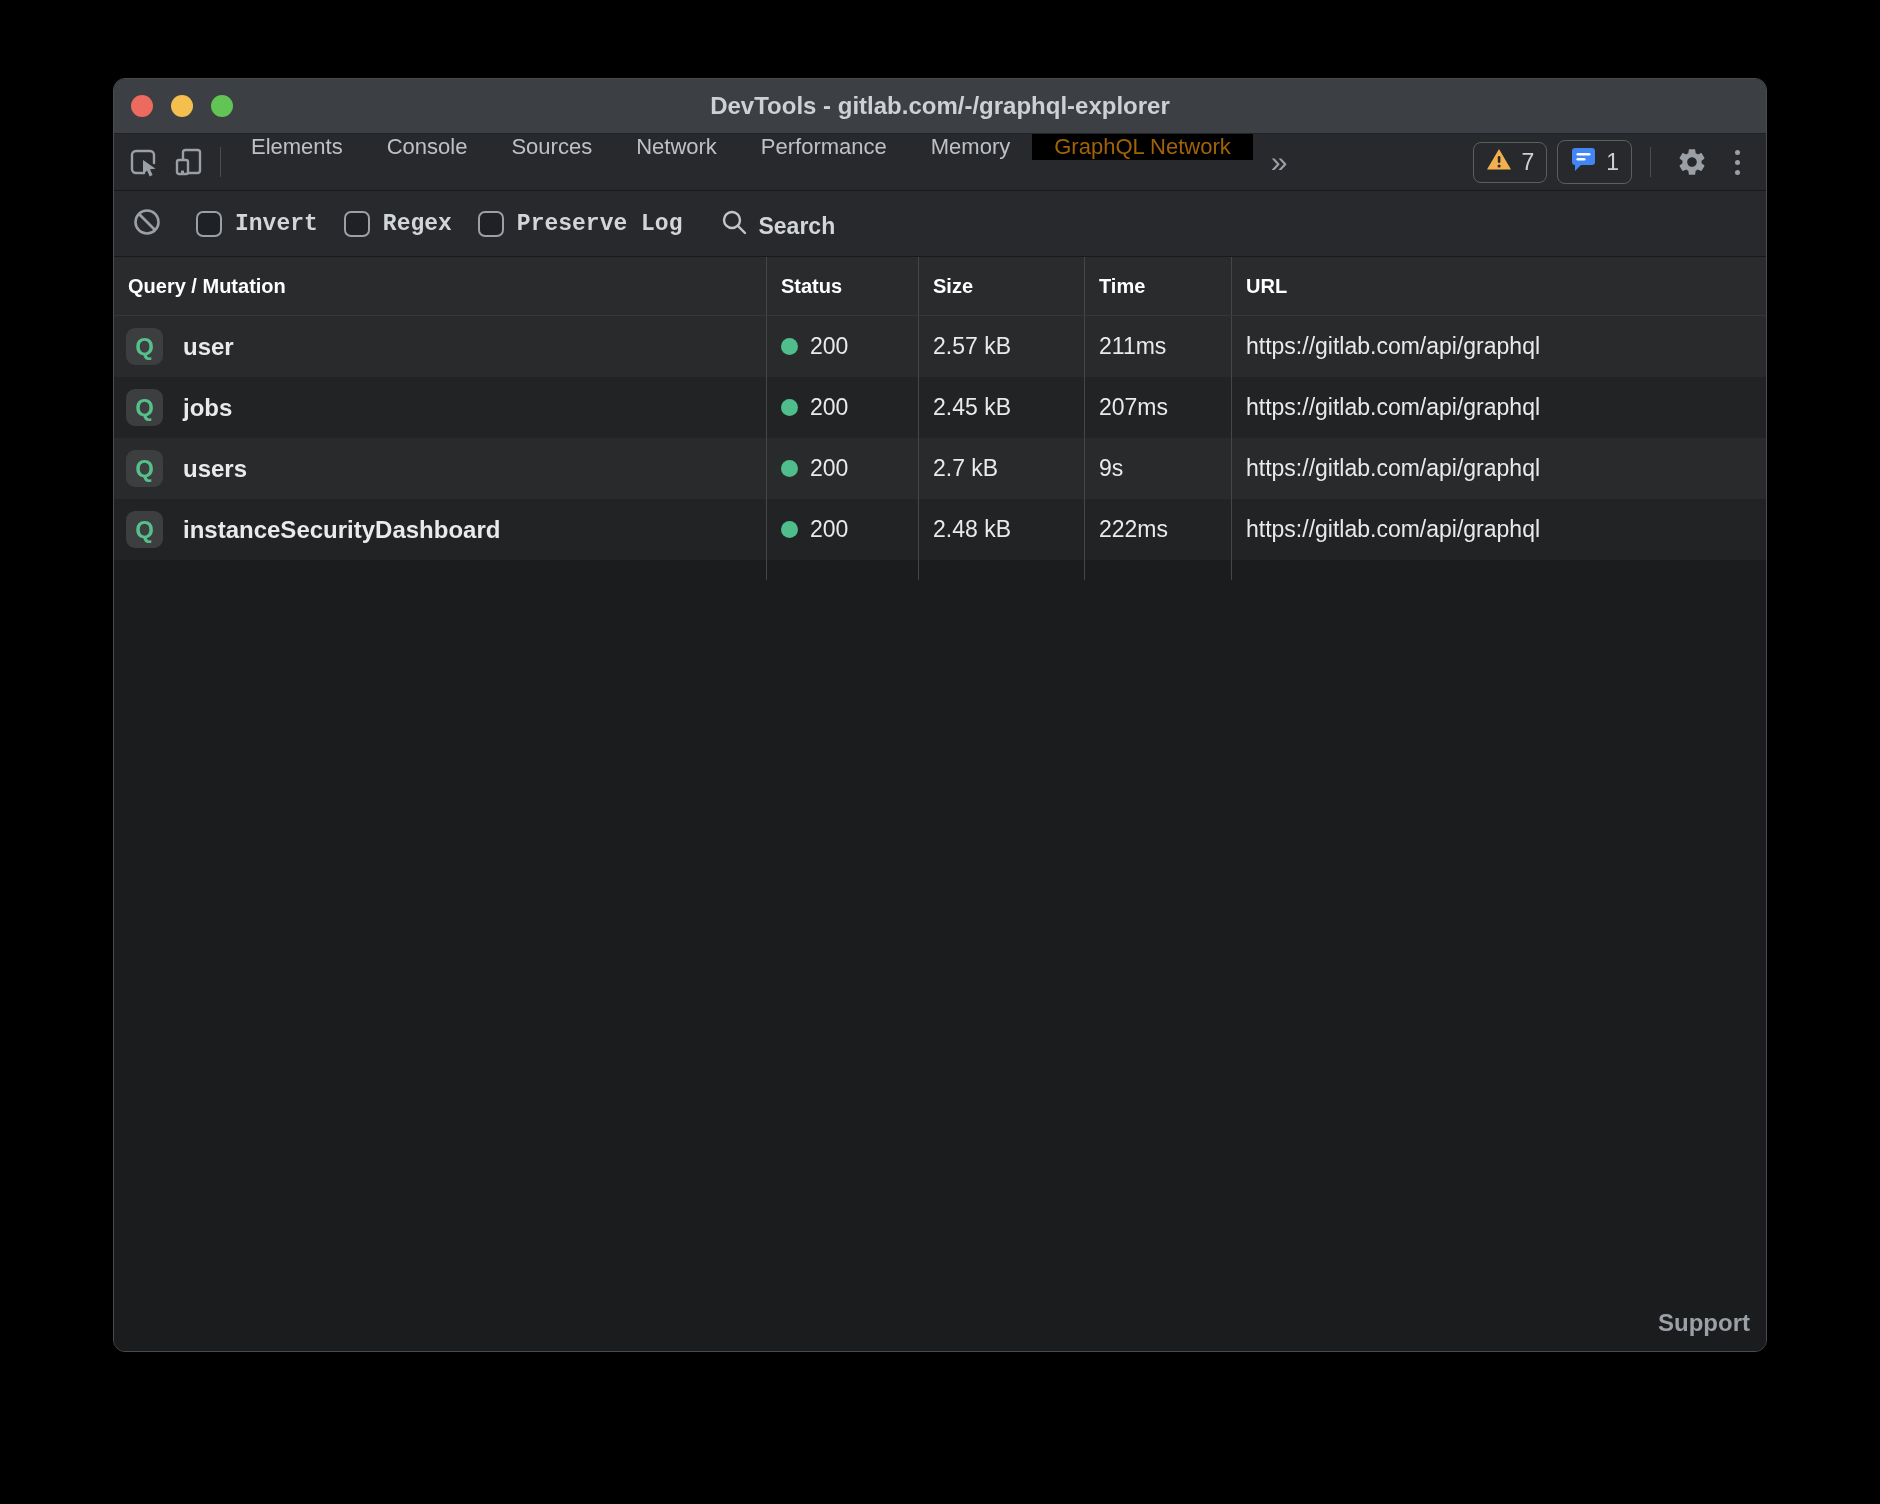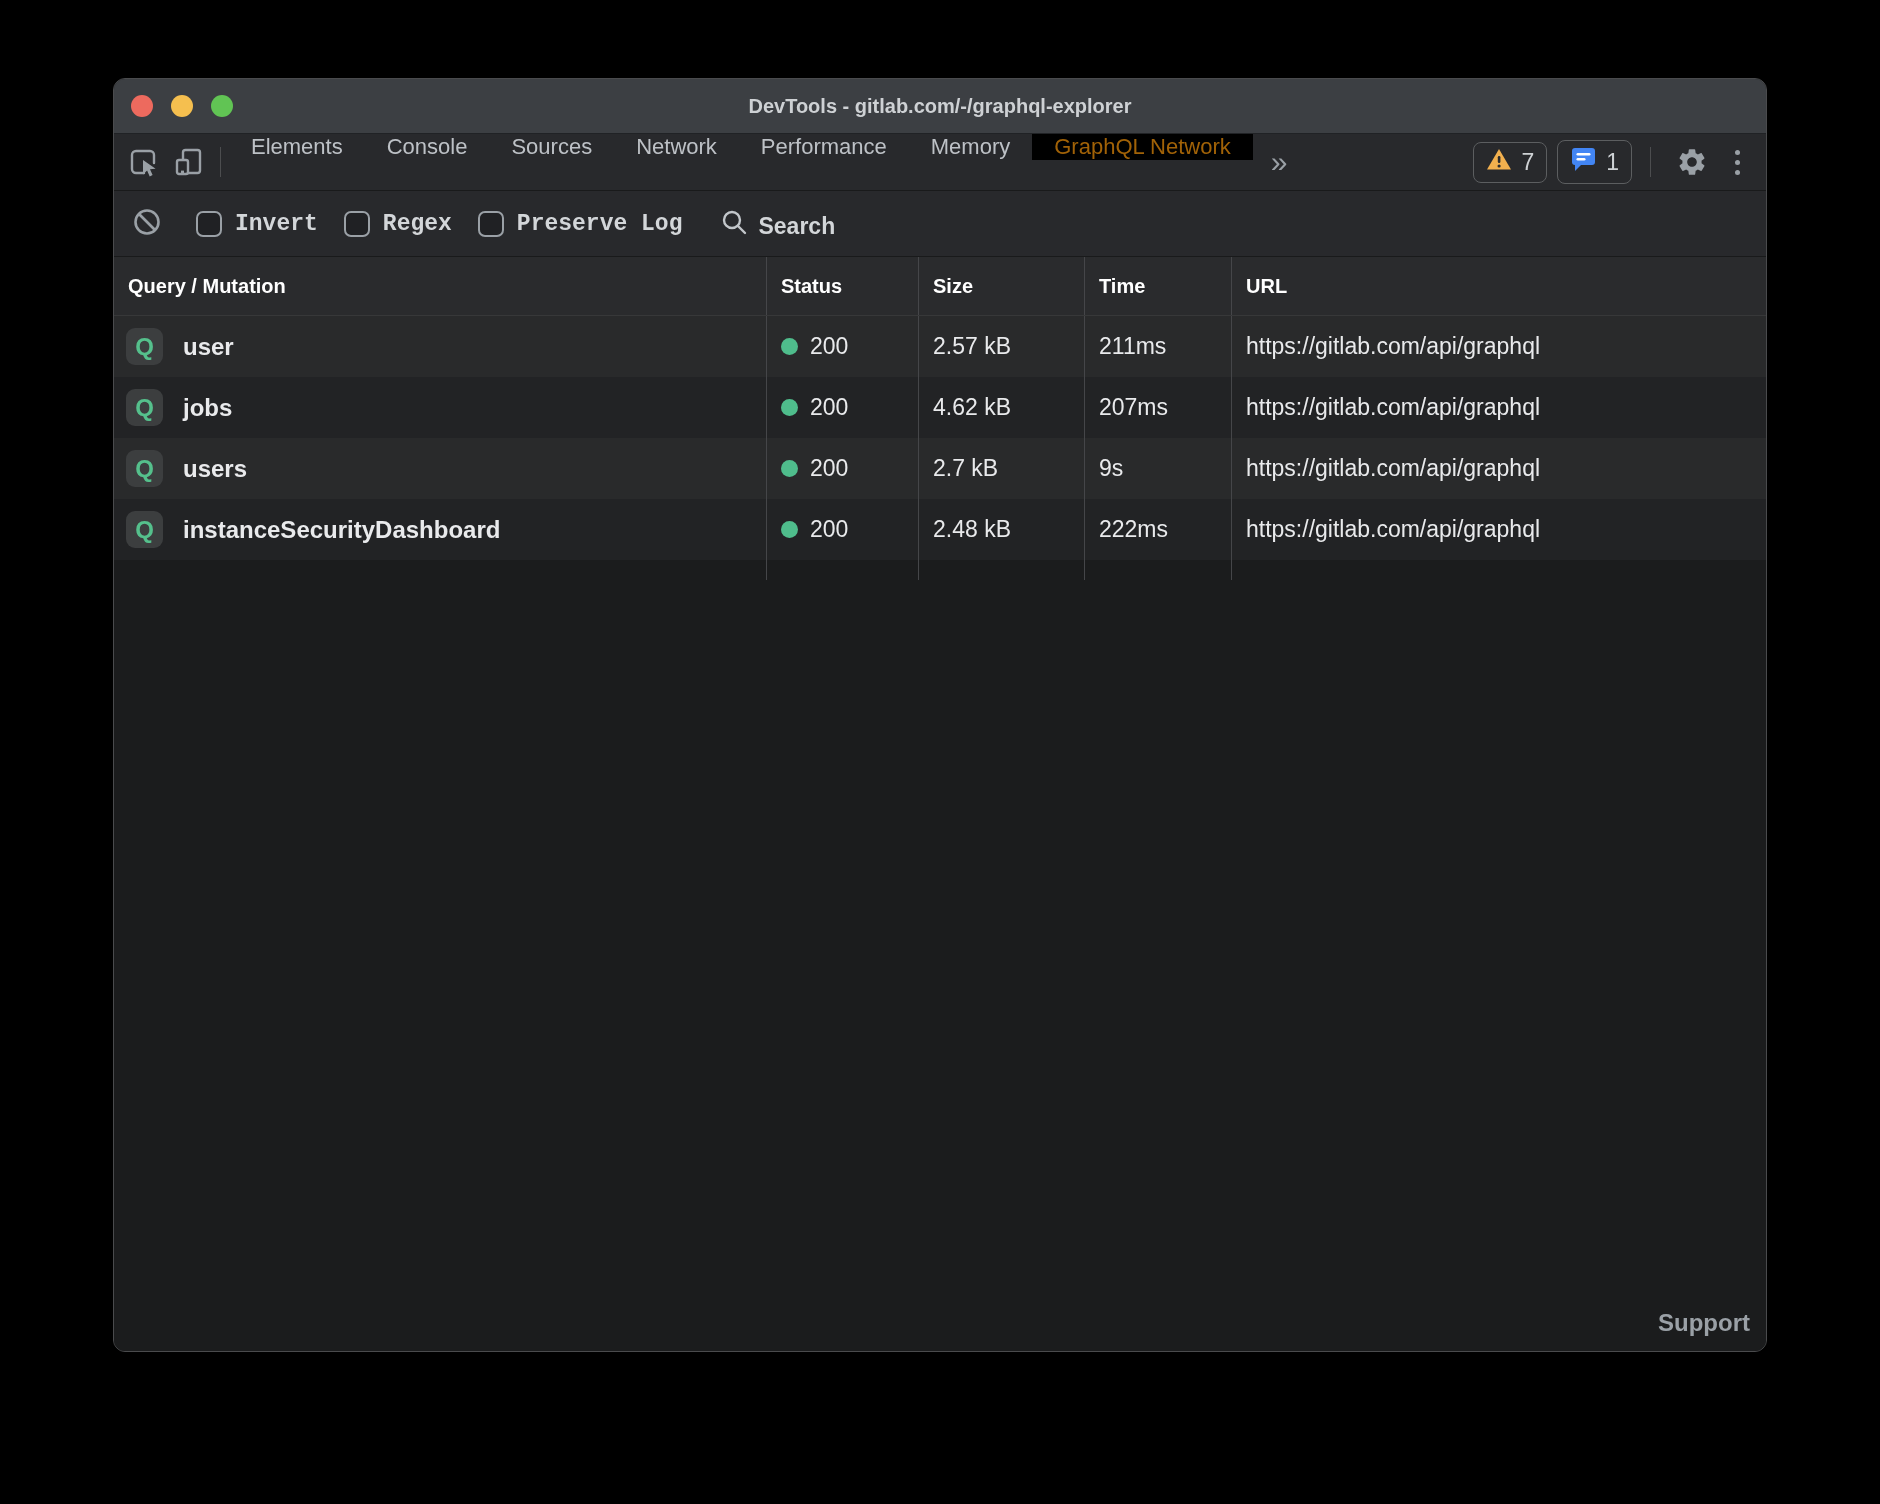--- a/index.html
+++ b/index.html
@@ -9,21 +9,21 @@
   .window { position:absolute; left:113px; top:78px; width:1654px; height:1274px;
             background:#1b1c1d; border:1px solid #4a4b4d; border-radius:12px;
             overflow:hidden; display:flex; flex-direction:column; }
 
   
   .titlebar { flex:0 0 55px; background:#3c3f43; border-bottom:1px solid #202225;
               display:flex; align-items:center; justify-content:center; position:relative; }
   .traffic { position:absolute; left:17px; top:0; bottom:0; display:flex; align-items:center; gap:18px; }
   .light { width:22px; height:22px; border-radius:50%; }
   .light.red { background:#ed6a5e; } .light.yellow { background:#f5bf4f; } .light.green { background:#61c454; }
-  .win-title { font-size:20px; font-weight:700; color:#ced1d4; }
+  .win-title { font-size:24px; font-weight:700; color:#ced1d4; }
 
   
   .tabbar { flex:0 0 57px; background:#28292c; border-bottom:1px solid #191a1b;
             display:flex; align-items:stretch; }
   .icon-btn { display:flex; align-items:center; justify-content:center; width:46px; cursor:pointer; }
   .icon-btn svg { display:block; }
   .vsep { width:1px; height:30px; background:#4c4d4f; align-self:center; margin:0 8px; }
   .tabs { display:flex; align-items:flex-start; }
   .tab { display:flex; align-items:center; padding:0 22px; font-size:22px; color:#bdc1c6; cursor:pointer; white-space:nowrap; }
   .tab.active { background:#000; color:#a16207; font-weight:500; }
@@ -213,21 +213,21 @@
 
   <div class="row even grid-cols">
     <div class="cell name">
       <span class="qbadge">Q</span>
       <span>jobs</span>
     </div>
     <div class="cell">
         <span class="dot"></span>
       <span>200</span>
       </div>
-    <div class="cell">4.62 kB</div>
+    <div class="cell">2.45 kB</div>
     <div class="cell">207ms</div>
     <div class="cell">https://gitlab.com/api/graphql</div>
   </div>
 
   <div class="row odd grid-cols">
     <div class="cell name">
       <span class="qbadge">Q</span>
       <span>users</span>
     </div>
     <div class="cell">

